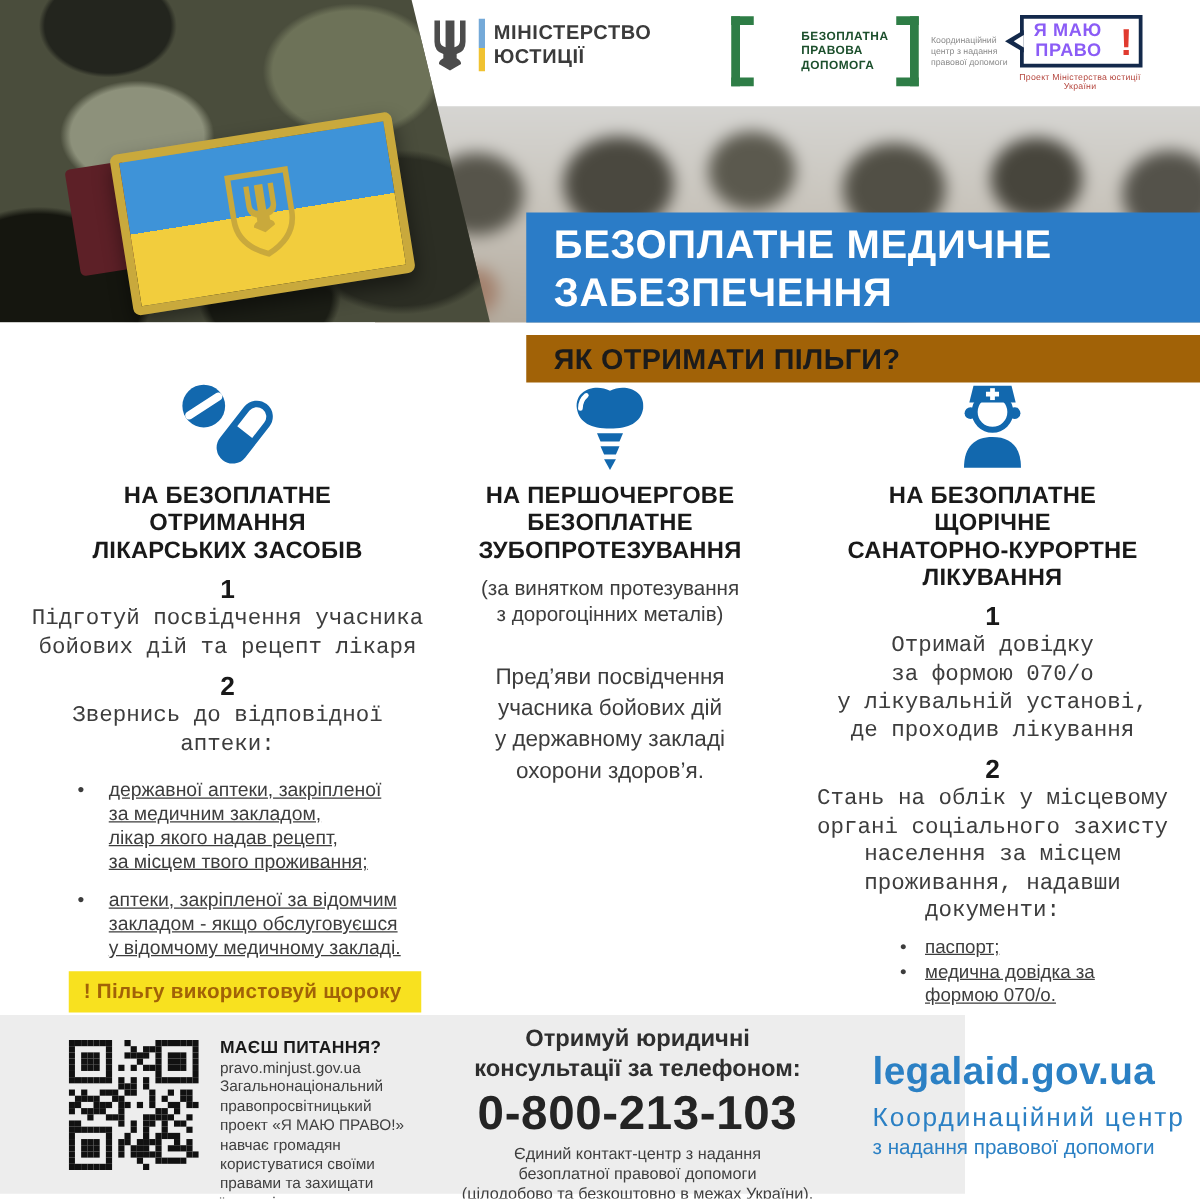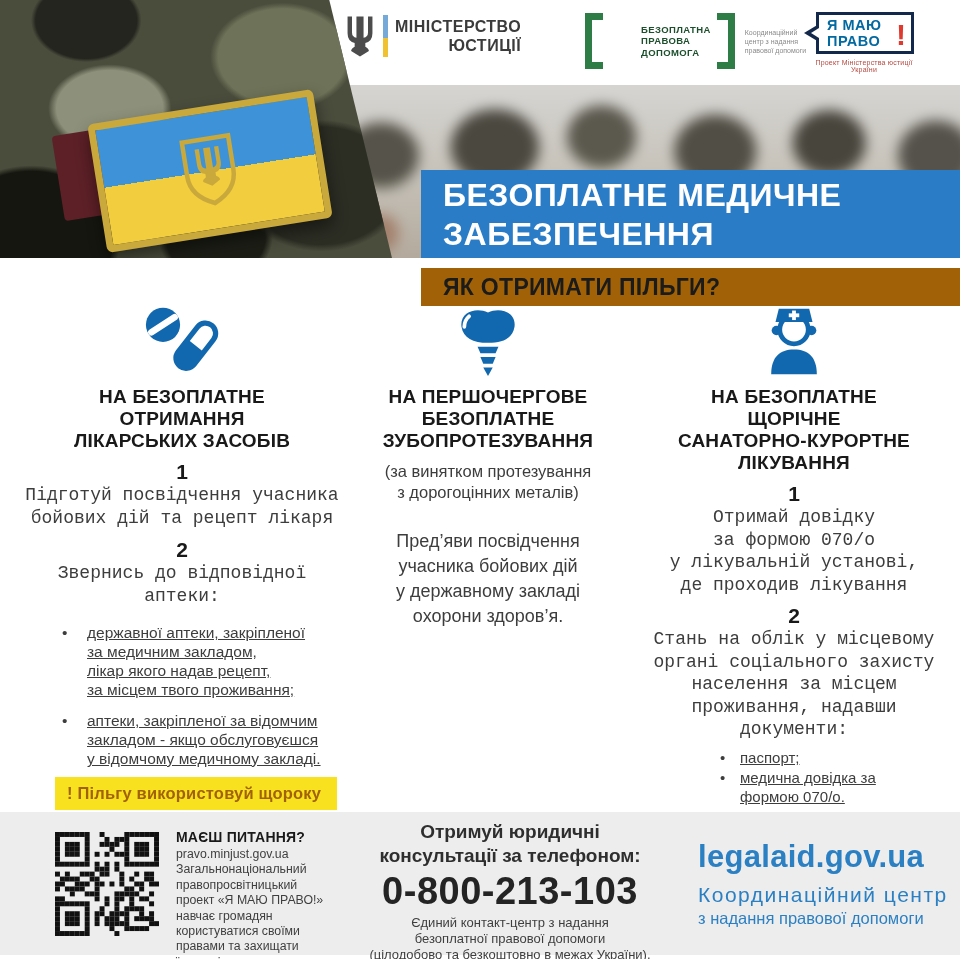--- a/index.html
+++ b/index.html
@@ -37,39 +37,39 @@
       #4a4d3c;}
   .red-patch{position:absolute;left:58px;top:132px;width:48px;height:86px;
     transform:rotate(-9deg);background:#5d2027;border-radius:4px;}
   .flag-patch{position:absolute;left:96px;top:106px;width:214px;height:116px;
     transform:rotate(-9deg);border:7px solid #c9a93c;border-radius:6px;
     background:linear-gradient(#3e93d8 0 50%, #f2cd3d 50% 100%);
     box-shadow:0 8px 16px rgba(0,0,0,.45);display:flex;align-items:center;justify-content:center;}
 
   
   .logos{position:absolute;left:0;top:0;width:960px;height:85px;z-index:3;}
-  .logo-ministry{position:absolute;left:344px;top:14px;display:flex;gap:7px;align-items:center;text-align:right;}
+  .logo-ministry{position:absolute;left:344px;top:14px;display:flex;gap:7px;align-items:center;}
   .flagbar{width:5px;height:42px;background:linear-gradient(#74a9d8 0 55%, #f0c231 55% 100%);}
   .ministry-text{font-size:16px;font-weight:700;color:#3b3b3b;line-height:19.5px;letter-spacing:.5px;}
   .logo-green{position:absolute;left:585px;top:13px;display:flex;align-items:center;}
   .brk{width:11px;height:42px;}
   .brk.l{border-left:7px solid #2e7d46;border-top:7px solid #2e7d46;border-bottom:7px solid #2e7d46;}
   .brk.r{border-right:7px solid #2e7d46;border-top:7px solid #2e7d46;border-bottom:7px solid #2e7d46;}
   .green-text{font-size:9.5px;font-weight:700;color:#1c4f2c;line-height:11.5px;letter-spacing:.4px;
               padding:0 6px;text-align:left;margin-left:32px;}
   .green-caption{font-size:7px;color:#8a8a8a;line-height:9px;margin-left:10px;}
   .logo-pravo{position:absolute;left:802px;top:12px;width:124px;text-align:center;}
   .bubble{position:relative;width:98px;height:42px;border:3.5px solid #13294b;margin-left:14px;
           background:#fff;box-sizing:border-box;}
   .bubble::before{content:"";position:absolute;left:-15px;top:50%;margin-top:-9px;width:0;height:0;
           border-top:9px solid transparent;border-bottom:9px solid transparent;border-right:15px solid #13294b;}
   .bubble::after{content:"";position:absolute;left:-8px;top:50%;margin-top:-5px;width:0;height:0;
           border-top:5px solid transparent;border-bottom:5px solid transparent;border-right:8px solid #fff;}
-  .bubble .txt{position:absolute;left:8px;top:3px;text-align:left;font-size:14.5px;line-height:15.5px;
-          font-weight:800;color:#0369a1;letter-spacing:.5px;}
+  .bubble .txt{position:absolute;left:8px;top:3px;text-align:right;font-size:14.5px;line-height:15.5px;
+          font-weight:800;color:#8b5cf6;letter-spacing:.5px;}
   .bubble .ex{position:absolute;right:5px;top:1px;font-size:30px;font-weight:800;color:#e03a2f;line-height:38px;}
   .pravo-caption{font-size:7px;color:#b5473f;margin-top:5px;letter-spacing:.2px;}
 
   .banner{position:absolute;left:421px;top:170px;right:0;height:88px;background:#2b7cc7;z-index:4;
           color:#fff;font-weight:800;font-size:32px;line-height:39px;letter-spacing:.5px;
           padding:6px 0 0 22px;box-sizing:border-box;}
   .subbar{position:absolute;left:421px;top:268px;right:0;height:38px;background:#a16207;z-index:4;
           color:#1b1b1b;font-weight:800;font-size:23px;line-height:38px;letter-spacing:.3px;
           padding-left:22px;box-sizing:border-box;}
 
@@ -90,21 +90,21 @@
   .col1 .bullets{margin:15px 0 0 40px;}
   .col3 .bullets{margin:8px 0 0 72px;font-size:15px;line-height:18.5px;}
   .col3 .bullets li{margin-bottom:2px;padding-left:22px;}
   .col3 .step-text{font-size:18px;line-height:22.5px;}
 
   
   .note-bar{position:absolute;left:55px;top:777px;background:#f8e11f;color:#a16207;
             font-weight:800;font-size:16.5px;line-height:17px;padding:8px 16px 8px 12px;letter-spacing:.2px;}
 
   
-  .footer{position:absolute;left:0;top:812px;width:960px;height:143px;background:#ededed;}
+  .footer{position:absolute;left:0;top:812px;width:772px;height:143px;background:#ededed;}
   .qr{position:absolute;left:55px;top:20px;width:104px;height:104px;}
   .qr-info{position:absolute;left:176px;top:17px;width:170px;color:#3f3f3f;text-align:left;}
   .qr-title{font-size:14px;font-weight:800;color:#191919;margin-bottom:2px;letter-spacing:.2px;}
   .qr-body{font-size:12.3px;line-height:15.4px;}
   .phone-block{position:absolute;left:352px;top:8px;width:316px;text-align:center;}
   .phone-label{font-size:19px;line-height:24px;font-weight:800;color:#2e2e2e;}
   .phone-number{font-size:38px;font-weight:800;color:#242424;letter-spacing:.5px;margin-top:1px;line-height:44px;}
   .phone-note{font-size:13px;line-height:16px;margin-top:2px;color:#3f3f3f;}
   .legalaid-block{position:absolute;left:698px;top:28px;width:250px;text-align:left;color:#2b80c4;}
   .la-site{font-size:31px;font-weight:700;letter-spacing:.3px;line-height:34px;}

